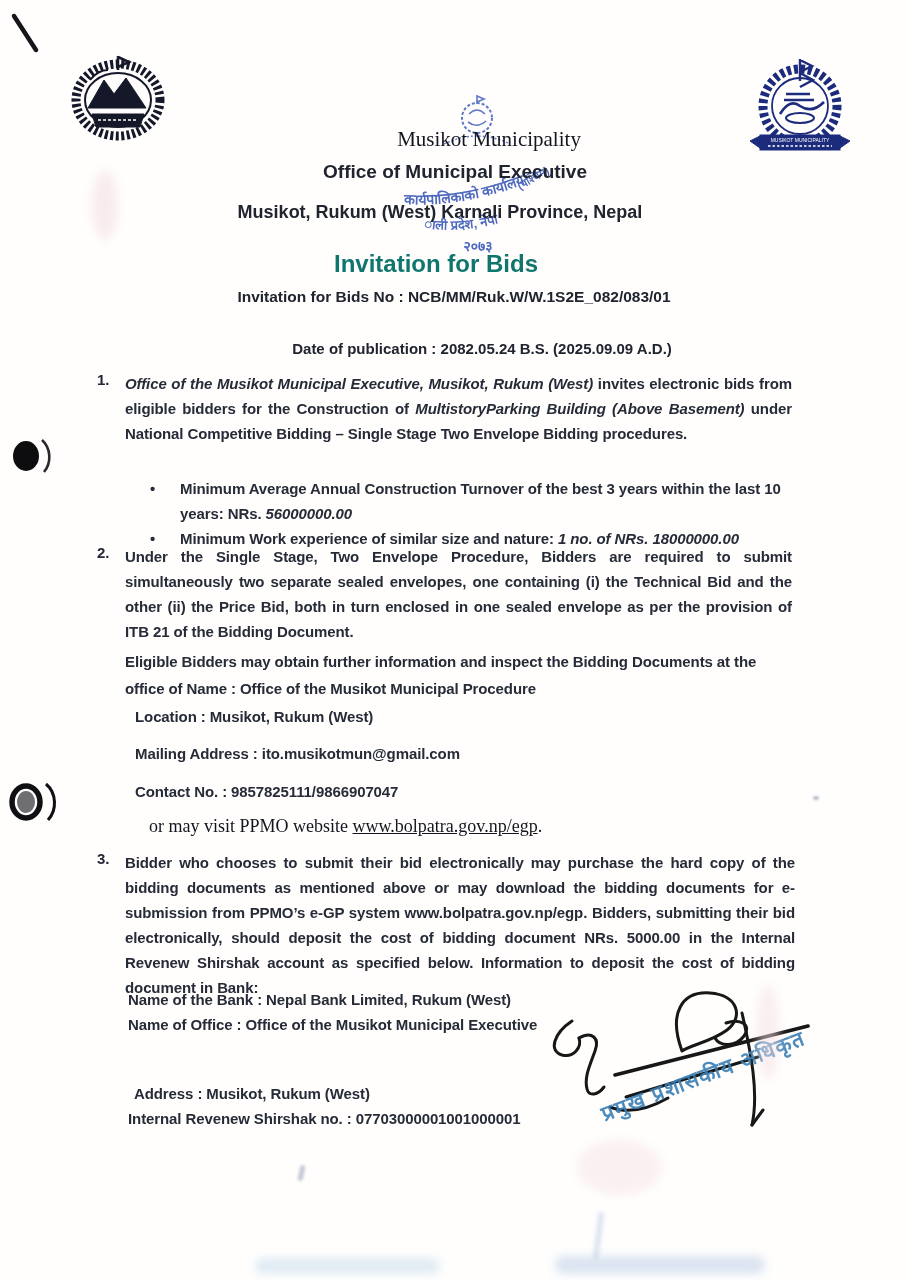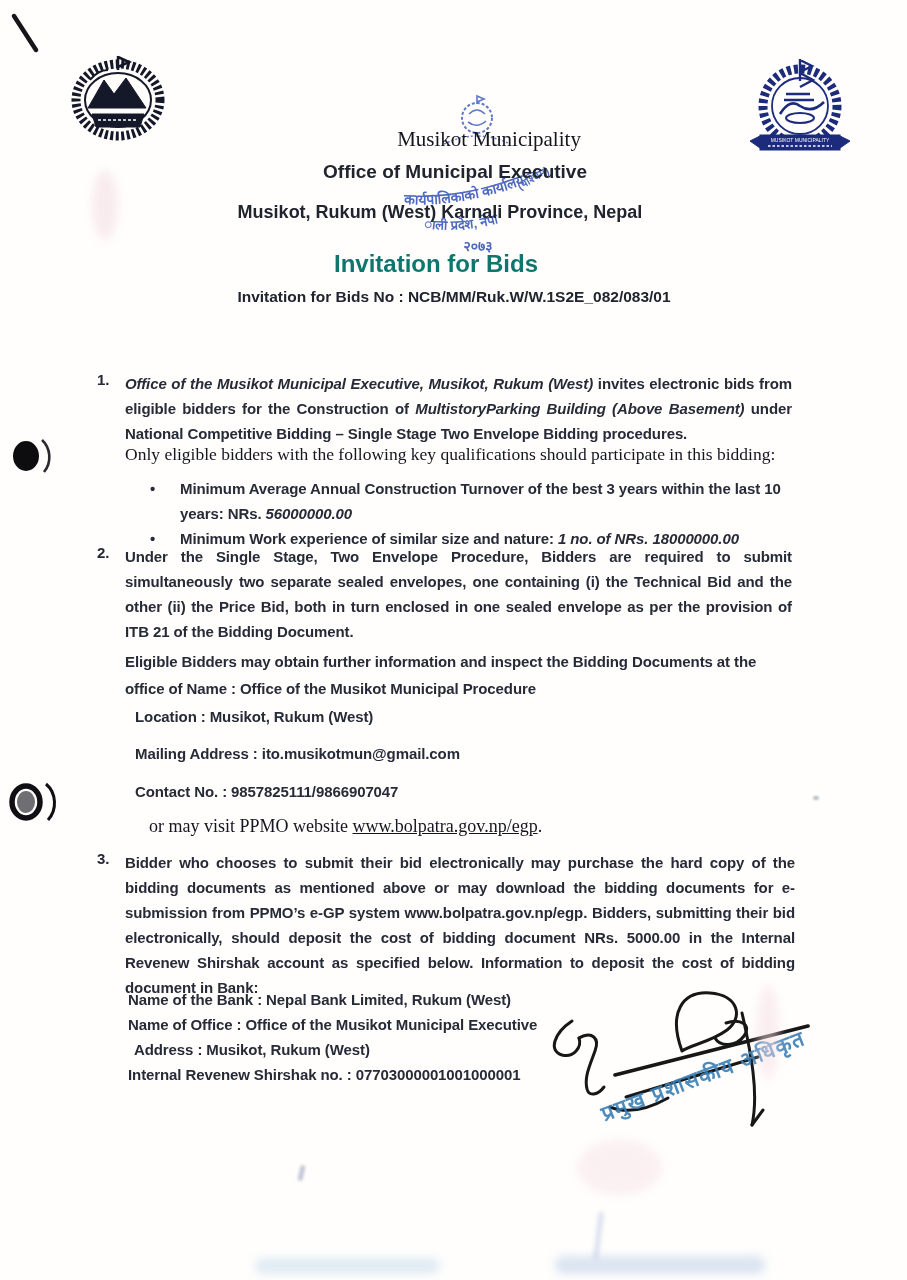--- a/index.html
+++ b/index.html
@@ -76,25 +76,25 @@
       <text x="128" y="104" font-size="11" transform="rotate(-30 128 104)">(पश्चिम)</text>
       <text x="86" y="165" font-size="14" text-anchor="middle">२०७३</text>
     </g>
   </svg>
 
   <div class="abs ctr serifTxt" style="left:489px;top:127px;font-size:21px;">Musikot Municipality</div>
   <div class="abs ctr sansBold" style="left:440px;top:202px;font-size:18px;">Musikot, Rukum (West) Karnali Province, Nepal</div>
   <div class="abs ctr sansBold" style="left:455px;top:161px;font-size:19px;">Office of Municipal Executive</div>
   <div class="abs ctr sansBold" style="left:436px;top:250px;font-size:24px;color:#0f766e;text-align:center;">Invitation for Bids</div>
   <div class="abs ctr sansBold" style="left:454px;top:288px;font-size:15.5px;">Invitation for Bids No : NCB/MM/Ruk.W/W.1S2E_082/083/01</div>
+  <div class="abs ctr sansBold" style="left:482px;top:340px;font-size:15px;">Date of publication : 2082.05.24 B.S. (2025.09.09 A.D.)</div>
 
   <div class="abs num" style="left:97px;top:371px;">1.</div>
   <div class="abs bodyTxt just" style="left:125px;top:371px;width:667px;"><span class="bi">Office of the Musikot Municipal Executive, Musikot, Rukum (West)</span><span> invites electronic bids from eligible bidders for the Construction of </span><span class="bi">MultistoryParking Building (Above Basement)</span><span> under National Competitive Bidding – Single Stage Two Envelope Bidding procedures.</span></div>
 
-  <div class="abs serifTxt" style="left:125px;top:444px;font-size:17.5px;">Only eligible bidders with the following key qualifications should participate in this bidding:</div>
 
   <div class="abs" style="left:150px;top:476px;width:644px;">
     <div style="display:flex;">
       <span class="bodyTxt" style="width:30px;flex:none;">•</span>
       <span class="bodyTxt"><span>Minimum Average Annual Construction Turnover of the best 3 years within the last 10 years:  NRs. </span><span class="bi">56000000.00</span></span>
     </div>
     <div style="display:flex;">
       <span class="bodyTxt" style="width:30px;flex:none;">•</span>
       <span class="bodyTxt"><span>Minimum Work experience of similar size and nature: </span><span class="bi">1 no. of NRs. 18000000.00</span></span>
     </div>
@@ -110,21 +110,21 @@
   <div class="abs bodyTxt b" style="left:135px;top:779px;">Contact No. : 9857825111/9866907047</div>
 
   <div class="abs serifTxt" style="left:149px;top:816px;font-size:18px;"><span>or may visit PPMO website </span><span class="link">www.bolpatra.gov.np/egp</span><span>.</span></div>
 
   <div class="abs num" style="left:97px;top:850px;">3.</div>
   <div class="abs bodyTxt just" style="left:125px;top:850px;width:670px;"><span>Bidder who chooses to submit their bid electronically may purchase the hard copy of the bidding documents as mentioned above or may download the bidding documents for e-submission from PPMO’s e-GP system www.bolpatra.gov.np/egp. Bidders, submitting their bid electronically, should deposit the cost of bidding document </span><span class="b">NRs. 5000.00</span><span> in the Internal Revenew Shirshak account as specified below. Information to deposit the cost of bidding document in Bank:</span></div>
 
   <div class="abs" style="left:128px;top:987px;width:520px;">
     <div class="bodyTxt b" style="line-height:25px;">Name of the Bank : Nepal Bank Limited, Rukum (West)</div>
     <div class="bodyTxt b" style="line-height:25px;">Name of Office : Office of the Musikot Municipal Executive</div>
-    <div class="bodyTxt b" style="line-height:25px;padding-left:6px;">Address : Musikot, Rukum (West)</div>
+    <div class="bodyTxt b" style="line-height:25px;padding-left:6px;margin-top:44px;">Address : Musikot, Rukum (West)</div>
     <div class="bodyTxt b" style="line-height:25px;">Internal Revenew Shirshak no. : 07703000001001000001</div>
   </div>
 
   <svg class="abs" style="left:530px;top:955px;" width="380" height="230" viewBox="0 0 380 230">
     <g stroke="#171717" stroke-width="3" fill="none" stroke-linecap="round" stroke-linejoin="round">
       <path d="M42,66 C24,78 18,96 32,100 C44,103 52,92 49,83"></path>
       <path d="M49,83 C62,76 70,83 65,96 C60,110 54,122 57,134 C59,142 68,140 74,132"></path>
       <path d="M85,120 L278,71" stroke-width="3.6"></path>
       <path d="M96,142 L228,102"></path>
       <path d="M80,152 C100,160 122,152 138,143"></path>

